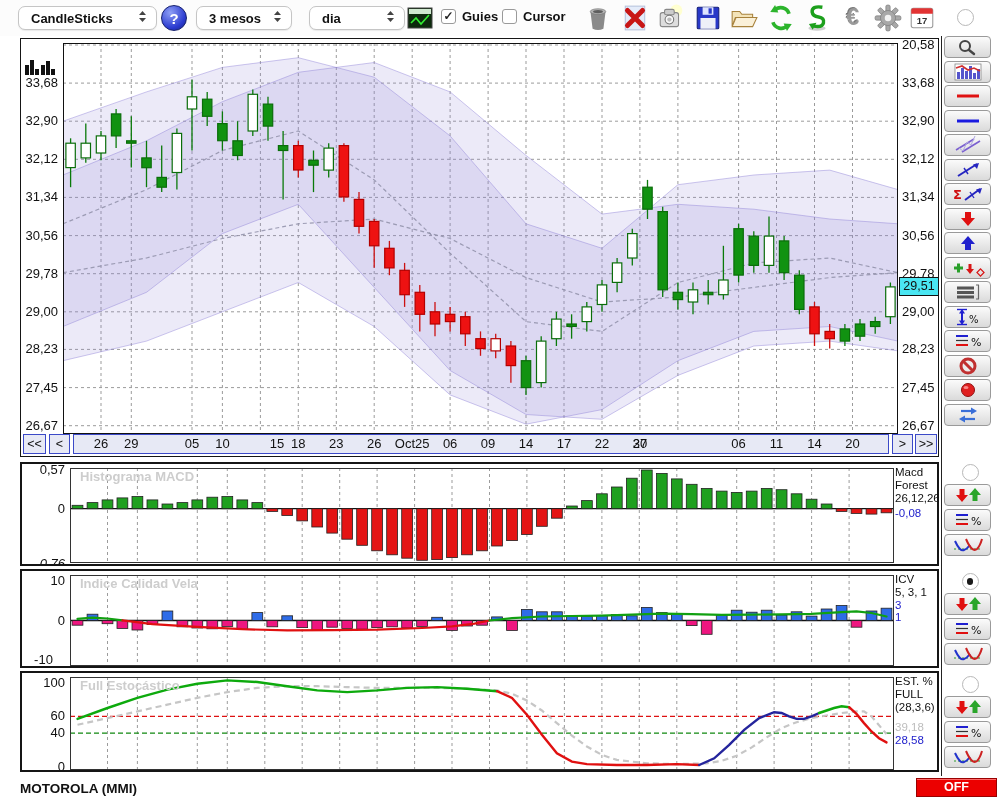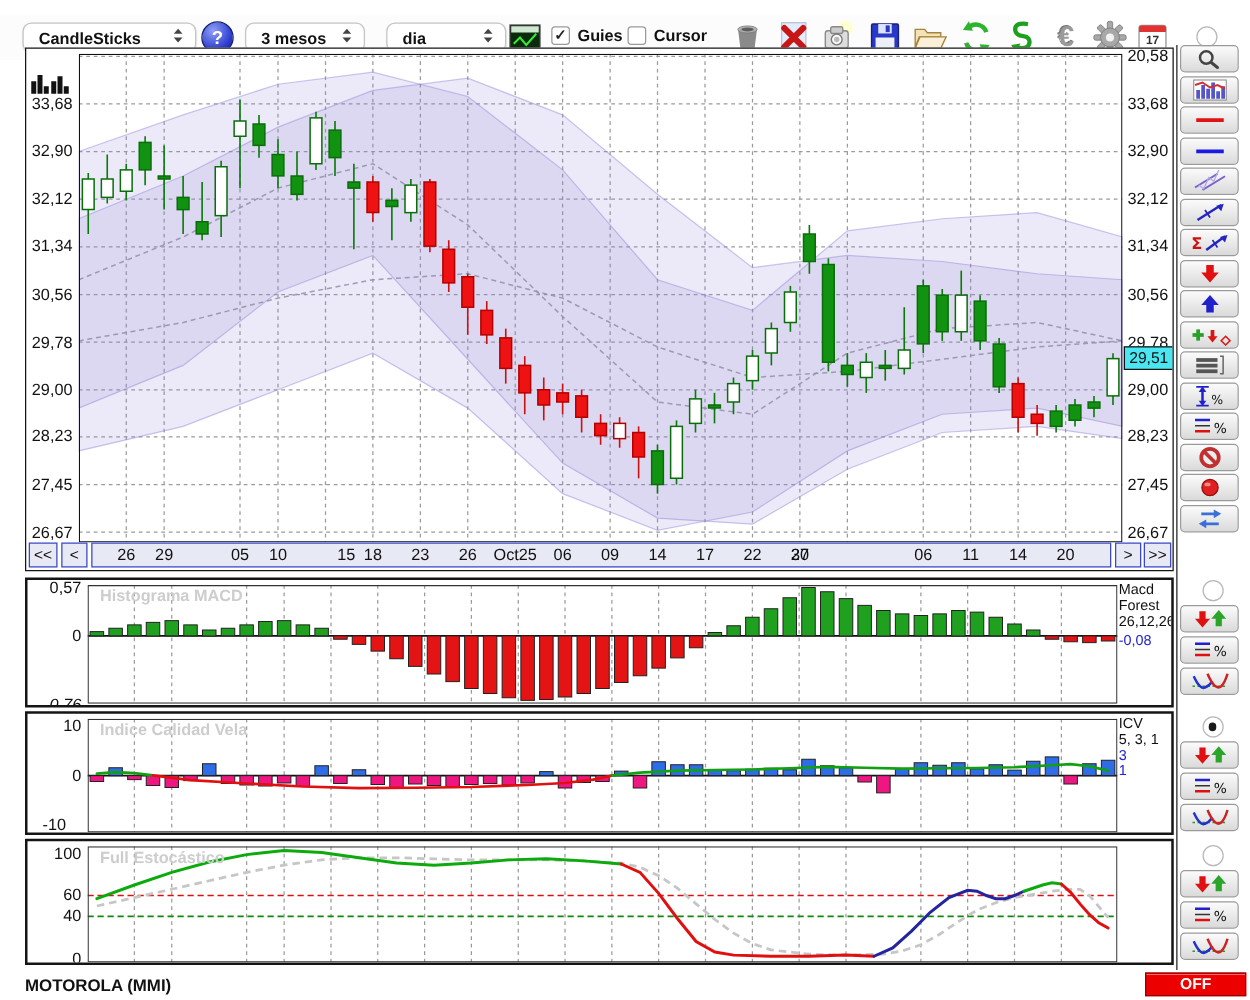--- a/index.html
+++ b/index.html
@@ -1,19 +1,19 @@
 <!DOCTYPE html>
 <html><head>
 <meta charset="utf-8">
 <style>
   *{margin:0;padding:0;box-sizing:border-box}
   html,body{width:1000px;height:800px;overflow:hidden;background:#fff;
     font-family:"Liberation Sans",sans-serif;color:#111;position:relative}
   
-  #toolbar{position:absolute;left:0;top:12px;width:812px;height:36px;background:#fcfcfc}
+  #toolbar{position:absolute;left:0;top:0;width:812px;height:36px;background:#fcfcfc}
   .select{position:absolute;top:6px;height:24px;border:1px solid #c5c5c5;border-radius:7px;background:#fff;
     display:flex;align-items:center;justify-content:space-between;padding:0 7px 0 12px;
     font-size:13px;font-weight:bold;box-shadow:0 1px 1px rgba(0,0,0,.08)}
   .helpbtn{position:absolute;left:161px;top:5px;width:26px;height:26px;border-radius:50%;
     background:radial-gradient(circle at 35% 28%,#8fa0f5,#2b3bd0 65%,#18227e);border:1px solid #15206e;
     color:#fff;font-weight:bold;font-size:15px;display:flex;align-items:center;justify-content:center}
   .cb{position:absolute;top:9px;display:flex;align-items:center;gap:6px;font-size:13px;font-weight:bold}
   .cb .box{width:15px;height:15px;border:1px solid #9a9a9a;border-radius:3px;background:#fff;
     font-size:12px;line-height:13px;text-align:center;font-weight:bold;color:#222}
   .tbico{position:absolute;top:4px;width:30px;height:28px}
@@ -623,20 +623,27 @@
       <polyline stroke="#e01010" stroke-width="2.4" stroke-linecap="round" points="779.1,30.2 786.5,36.9 794.0,46.1 801.5,54.5 809.0,61.2 816.5,65.4" fill="none"></polyline>
       <rect x="0.5" y="0.5" width="823" height="92" fill="none" stroke="#333" stroke-width="1"></rect>
     </svg>
   <div class="ylabs" style="width:46px" id="stoch-ylabs">
       <div class="yl" style="top: 1.86486px;">100</div>
       <div class="yl" style="top: 35.3784px;">60</div>
       <div class="yl" style="top: 52.1351px;">40</div>
       <div class="yl" style="top: 85.6486px;">0</div>
     </div>
   <div class="ptitle">Full Estocástico</div>
+  <div class="plegend">
+    <div>EST. %</div>
+    <div>FULL</div>
+    <div>(28,3,6)</div>
+    <div class="gray" style="margin-top:8px">39,18</div>
+    <div class="blue">28,58</div>
+  </div>
 </div>
 
 <div id="vline"></div>
 <div id="sidebar">
     <div class="sbtn">
       <svg viewBox="0 0 34 18">
         <circle cx="14" cy="8" r="5" fill="none" stroke="#444" stroke-width="2"></circle>
         <line x1="18" y1="12" x2="23" y2="16" stroke="#444" stroke-width="2.4" stroke-linecap="round"></line>
       </svg>
     </div>

